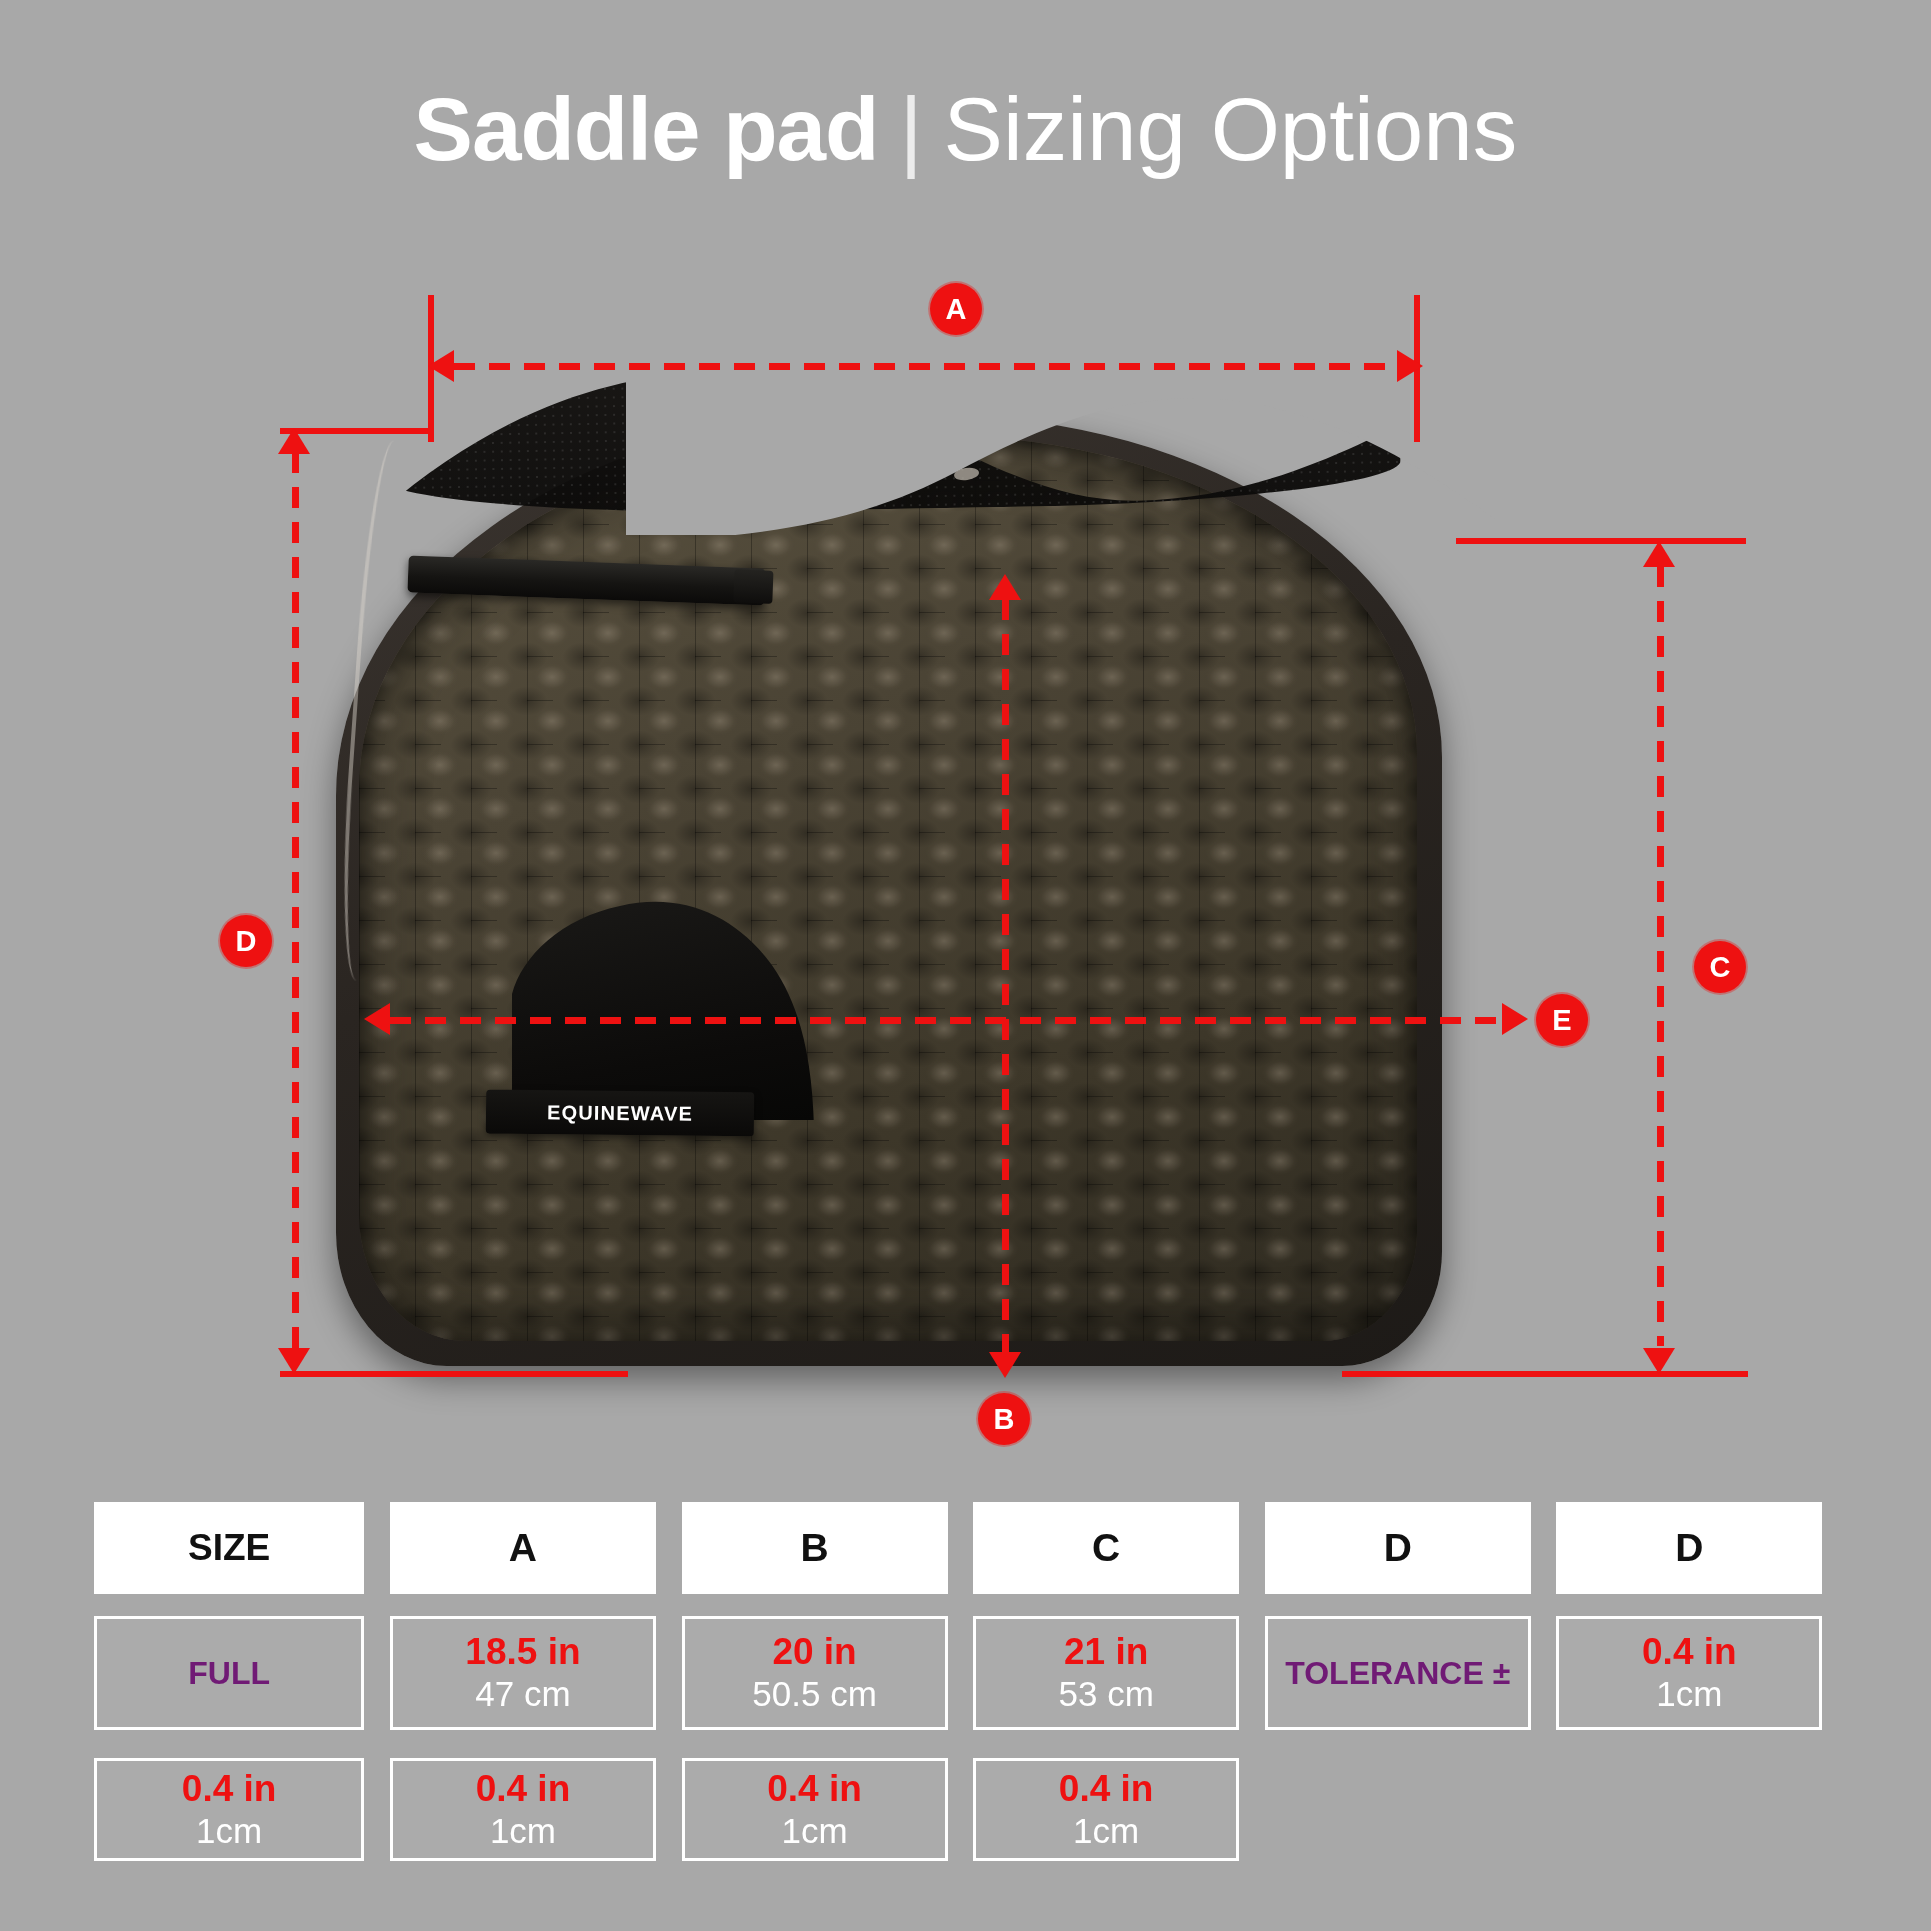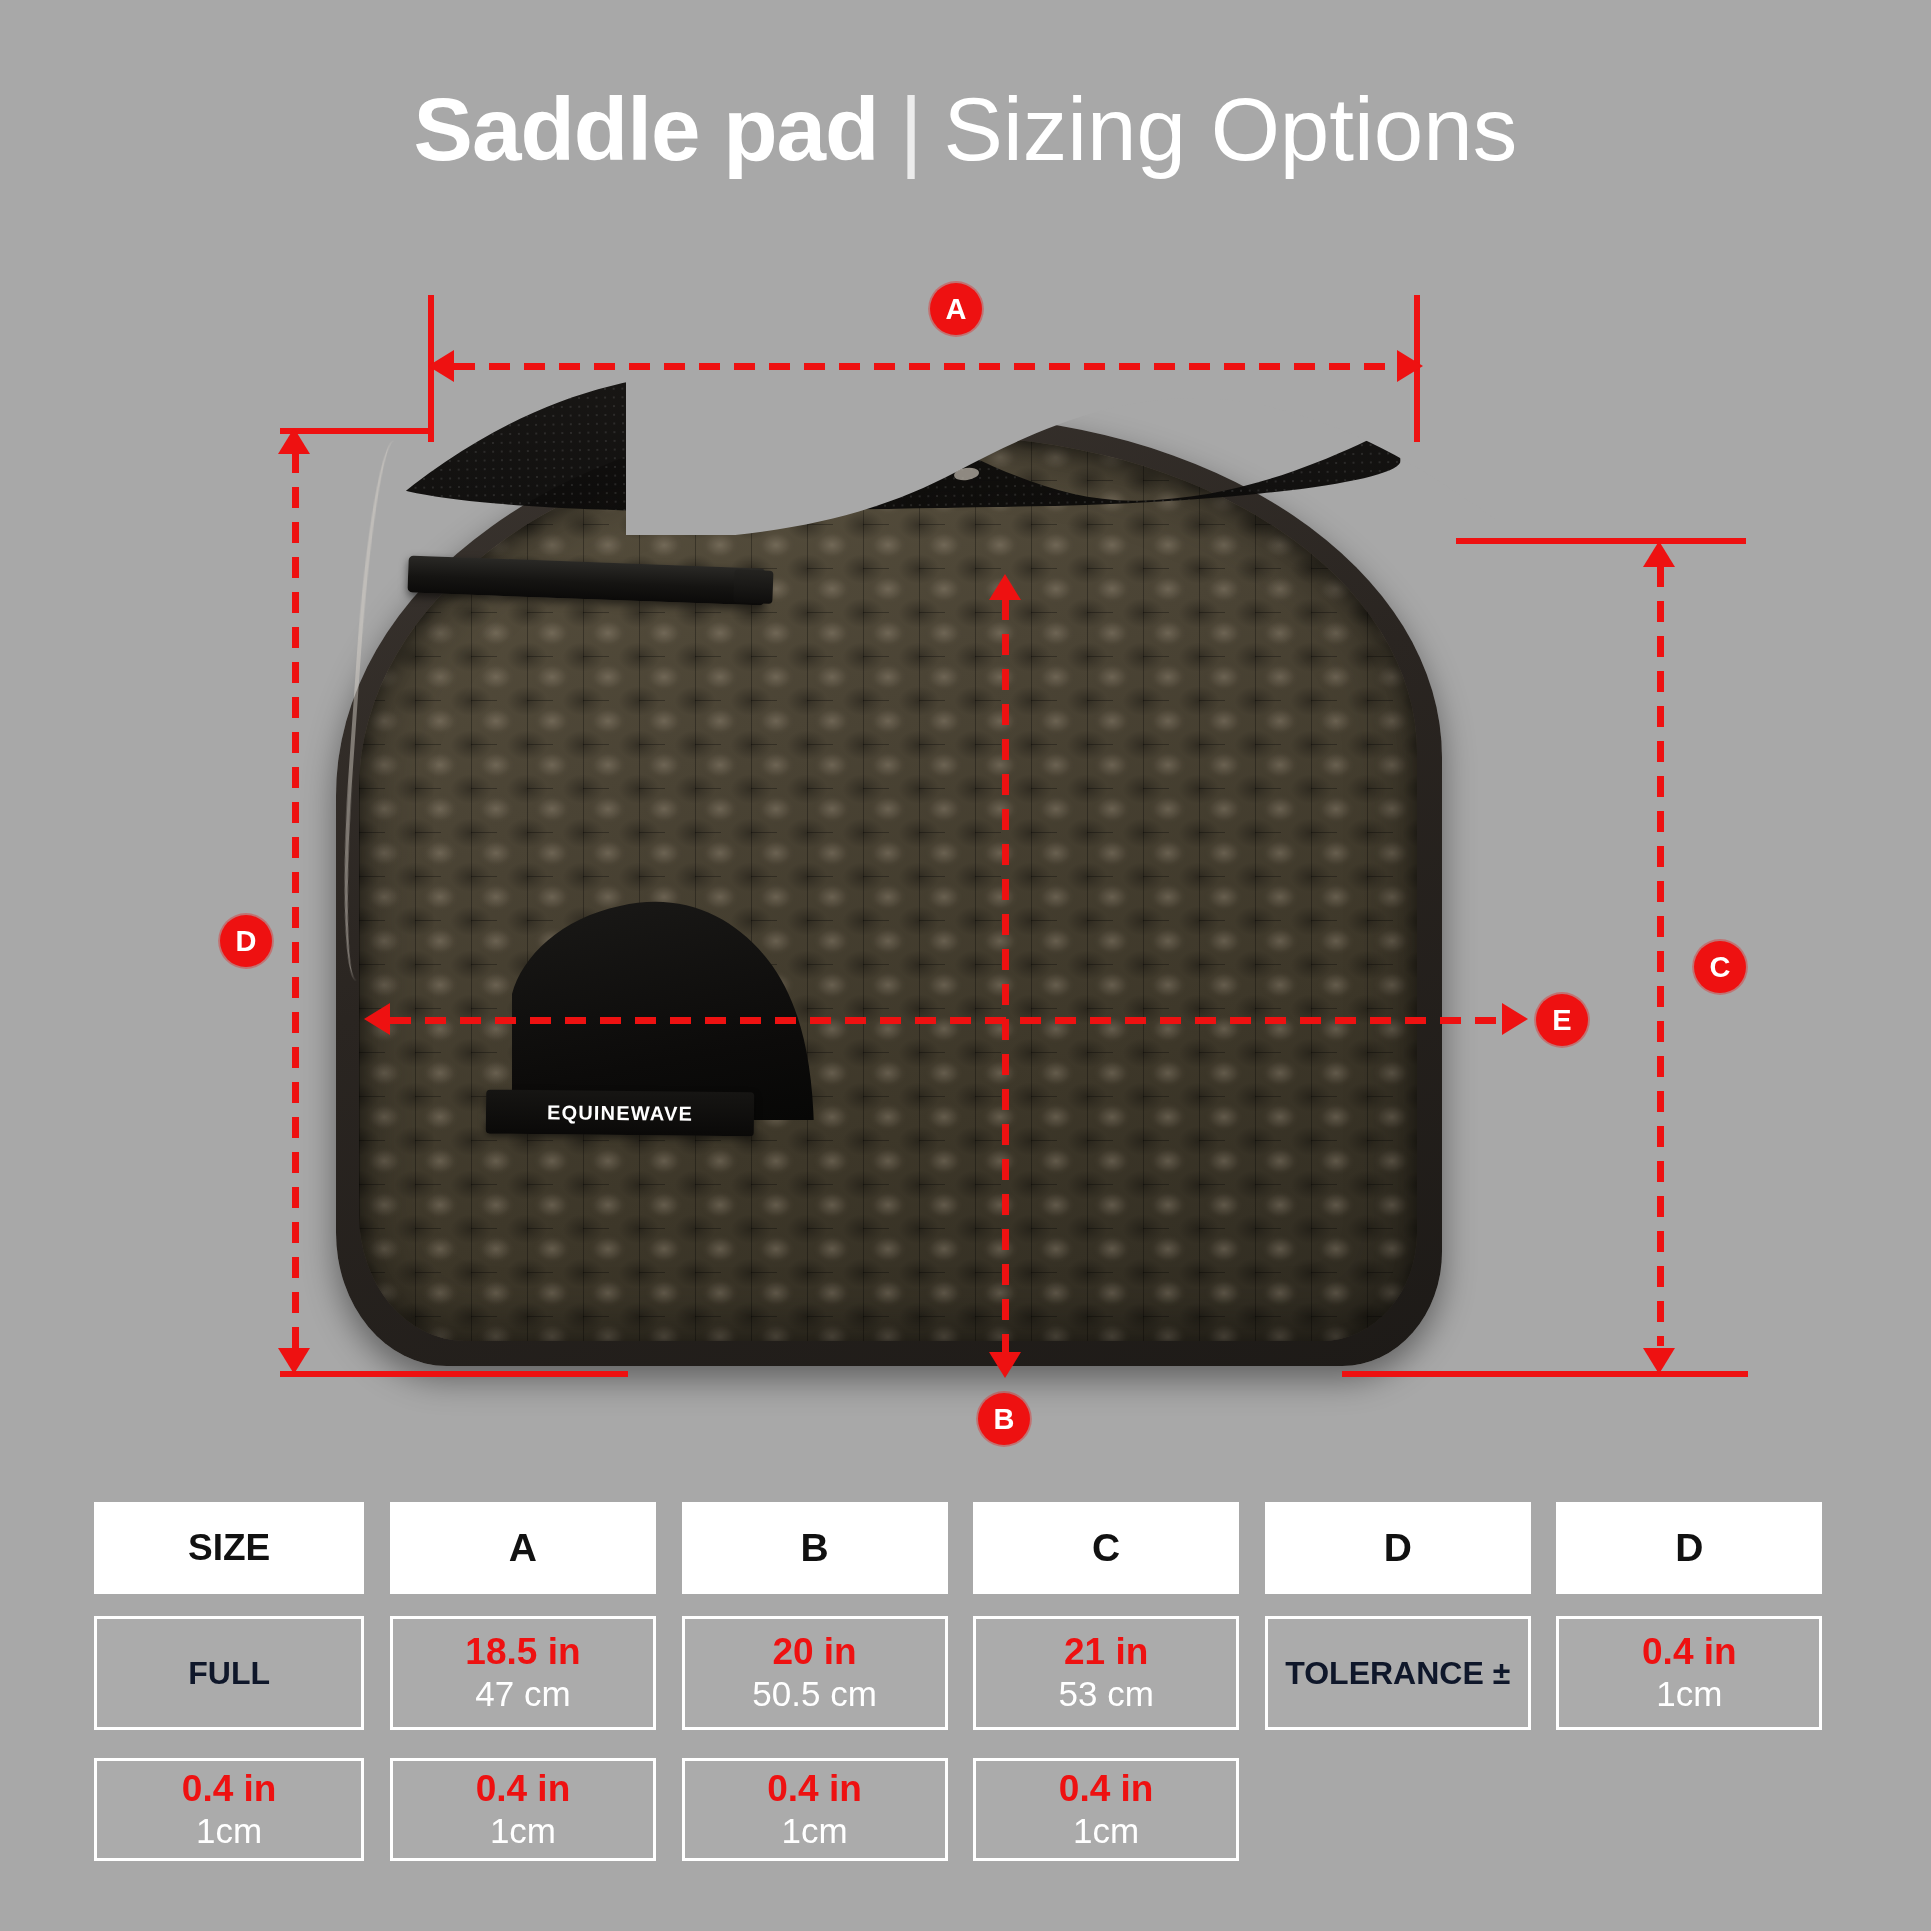--- a/index.html
+++ b/index.html
@@ -152,21 +152,21 @@
   .hcell{
     background:#ffffff;margin:0 9.7px 0 0;
     font-size:39px;font-weight:700;color:#111;
   }
   .hcell.first{font-size:37px;}
   .bcell{
     border:3.9px solid #ffffff;margin:5.8px 9.7px 5.8px 0;
     background:rgba(255,255,255,0.045);
     flex-direction:column;
   }
-  .bcell.rowlabel{font-size:32px;font-weight:700;color:#0f172a;}
+  .bcell.rowlabel{font-size:32px;font-weight:700;color:#701a75;}
   .val-in{color:#ee1111;font-weight:700;font-size:37px;line-height:1.14;}
   .val-cm{color:#ffffff;font-weight:400;font-size:35px;line-height:1.18;}
 </style>
 </head>
 <body>
 
 <div class="stage">
 
   <div class="title-wrap">
     <span class="title-bold">Saddle pad</span><span class="title-sep">|</span><span class="title-light">Sizing Options</span>

